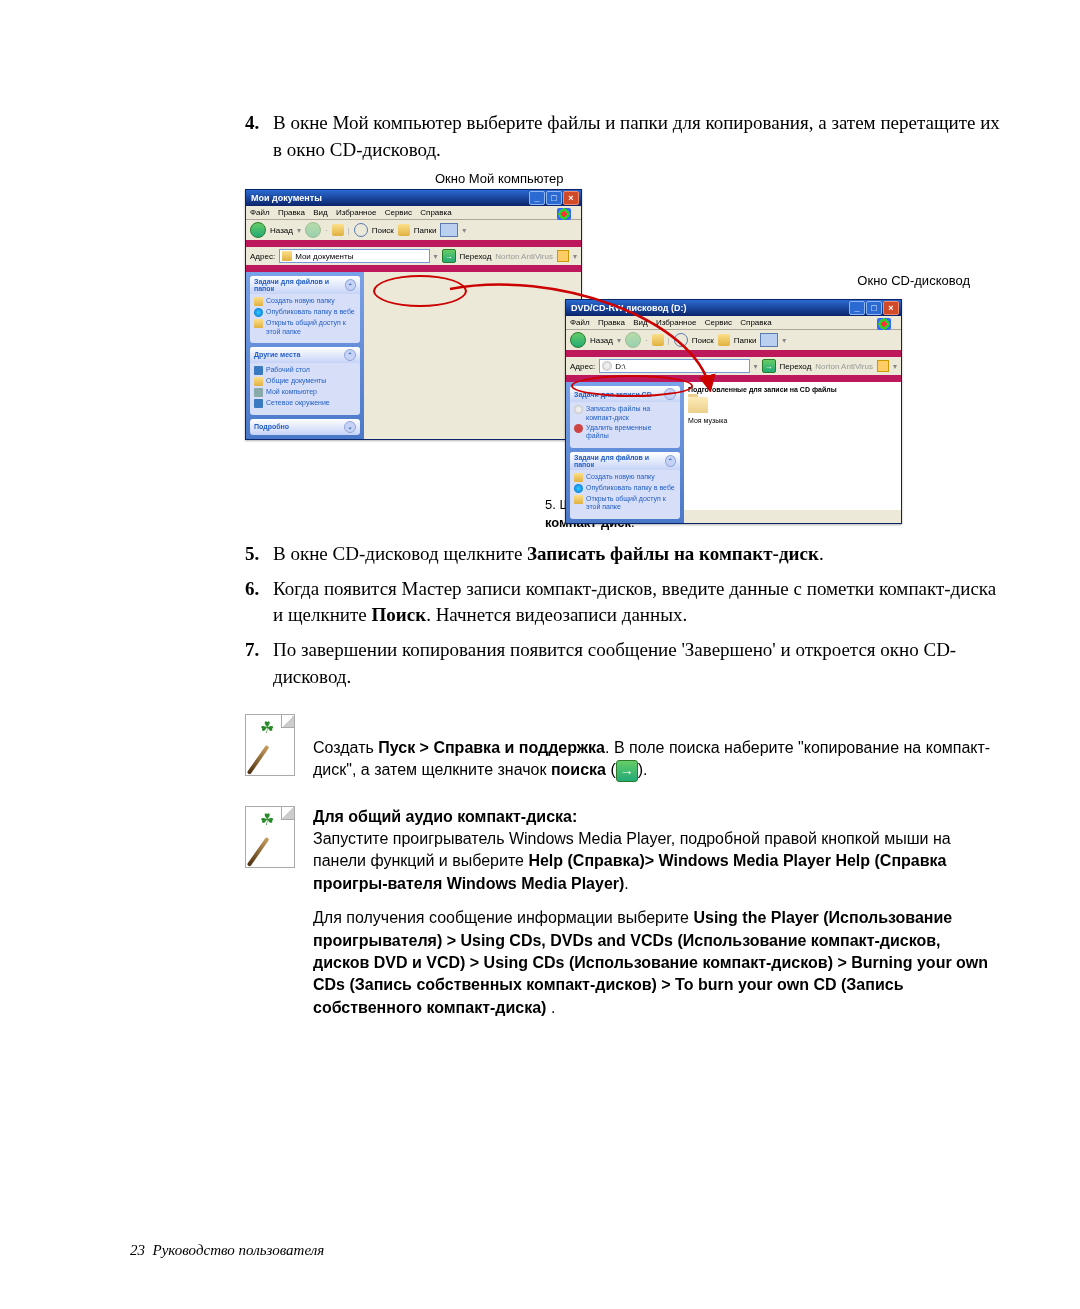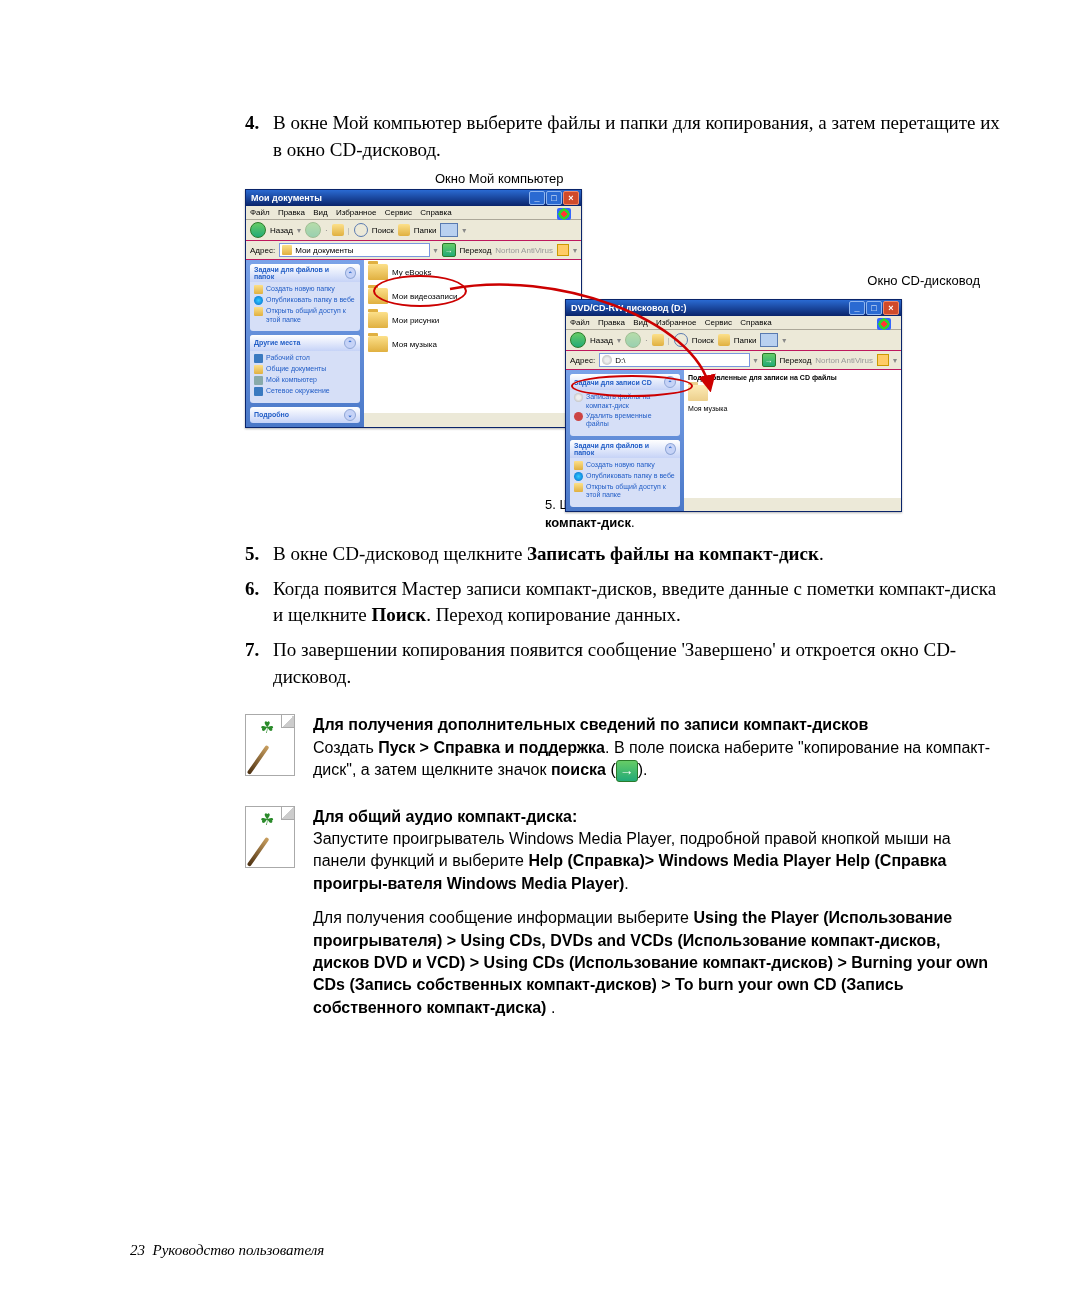--- a/index.html
+++ b/index.html
@@ -50,21 +50,21 @@
     margin-bottom: 10px;
   }
   .figure-area .cap-my {
     position: absolute;
     left: 190px;
     top: 0;
     font-weight: normal;
   }
   .figure-area .cap-cd {
     position: absolute;
-    right: 20px;
+    right: 30px;
     top: 102px;
   }
   .figure-area .cap-step5 {
     position: absolute;
     left: 300px;
     top: 325px;
     width: 260px;
     line-height: 1.4;
   }
   .figure-area .cap-step4 {
@@ -109,21 +109,21 @@
     font-size:8px;
     color:#000;
     border-bottom:1px solid #aca899;
   }
   .winxp .menubar span { margin-right:6px; text-decoration-color:transparent;}
   .winxp .toolbar, .winxp .addressbar {
     background:#ece9d8;
     padding:2px 4px;
     font-size:8px;
     display:flex; align-items:center; gap:4px;
-    border-bottom:1px solid #be185d;
+    border-bottom:7px solid #be185d;
     position:relative;
   }
   .winxp .toolbar .btngreen {
     width:14px;height:14px;border-radius:50%;border:1px solid #2a7a2a;
     background:linear-gradient(#6c6,#2a7);
     display:inline-block;
   }
   .winxp .toolbar .lbl { font-size:8px; }
   .winxp .addressbar .addrbox {
     flex:1; background:#fff; border:1px solid #7a96df; padding:1px 2px;
@@ -346,38 +346,20 @@
                     <span>Сетевое окружение</span>
                   </div>
               </div>
             </div>
             <div class="task-panel">
               <div class="tp-head">
                   <span>Подробно</span>
                   <span class="arrow">⌄</span>
                 </div>
             </div>
-          </div>
-          <div class="content" style="height:145px;">
-            <div class="folder">
-                <span class="ficon"></span>
-                <span>My eBooks</span>
-              </div>
-            <div class="folder">
-                <span class="ficon"></span>
-                <span>Мои видеозаписи</span>
-              </div>
-            <div class="folder">
-                <span class="ficon"></span>
-                <span>Мои рисунки</span>
-              </div>
-            <div class="folder">
-                <span class="ficon"></span>
-                <span>Моя музыка</span>
-              </div>
           </div>
         </div>
       </div>
 
       <div class="red-ellipse" style="position:absolute; left:128px; top:104px; width:90px; height:28px;"></div>
 
       <div class="winxp" style="left:320px; top:128px; width:335px;">
         <div class="titlebar">
           <span style="margin-left:3px;">DVD/CD-RW дисковод (D:)</span>
           <span class="spacer"></span>
@@ -487,37 +469,37 @@
     <ol class="steps">
       <li>
         <span class="num">5.</span>
         <span class="txt">
           <span>В окне CD-дисковод щелкните </span><b>Записать файлы на компакт-диск</b><span>.</span>
         </span>
       </li>
       <li>
         <span class="num">6.</span>
         <span class="txt">
-          <span>Когда появится Мастер записи компакт-дисков, введите данные с пометки компакт-диска и щелкните </span><b>Поиск</b><span>. Переход копирование данных.</span>
+          <span>Когда появится Мастер записи компакт-дисков, введите данные с пометки компакт-диска и щелкните </span><b>Поиск</b><span>. Начнется видеозаписи данных.</span>
         </span>
       </li>
       <li>
         <span class="num">7.</span>
         <span class="txt">По завершении копирования появится сообщение 'Завершено' и откроется окно CD-дисковод.</span>
       </li>
     </ol>
 
     <div class="note-block">
       <div class="note-icon">
         <div class="fold"></div>
         <div class="plant">☘</div>
         <div class="pen"></div>
       </div>
       <div class="note-text">
-        <b>Для получения дополнительных сведений по записи компакт-дисков</b><br>
+        <br>
         <span>Создать </span><b>Пуск &gt; Справка и поддержка</b><span>. В поле поиска наберите "копирование на компакт-диск", а затем щелкните значок </span><b>поиска</b><span> (</span><span class="search-chip">→</span><span>).</span>
       </div>
     </div>
 
     <div class="note-block">
       <div class="note-icon">
         <div class="fold"></div>
         <div class="plant">☘</div>
         <div class="pen"></div>
       </div>

